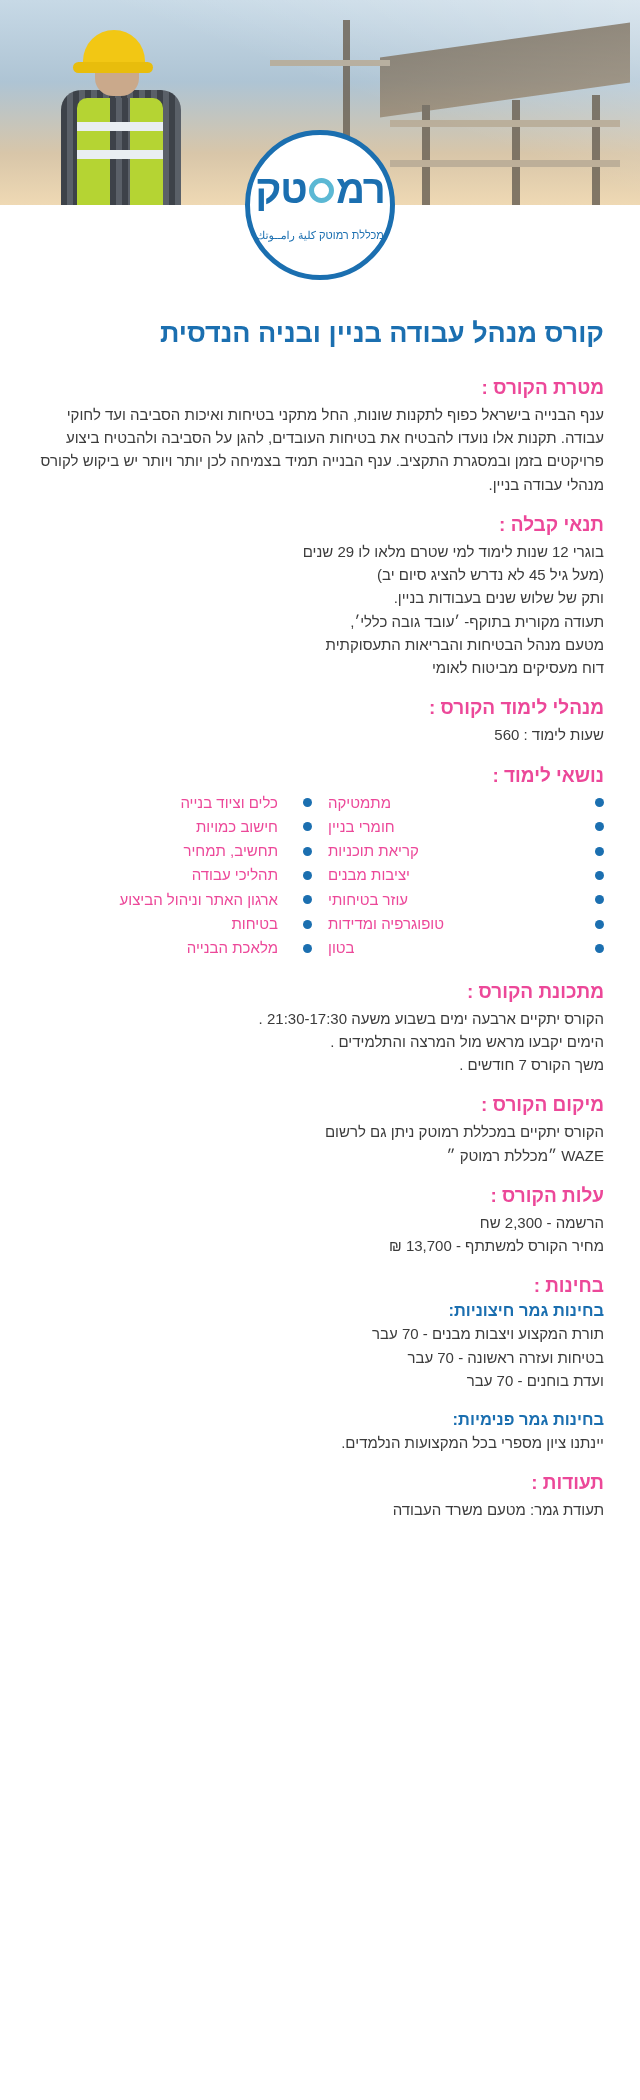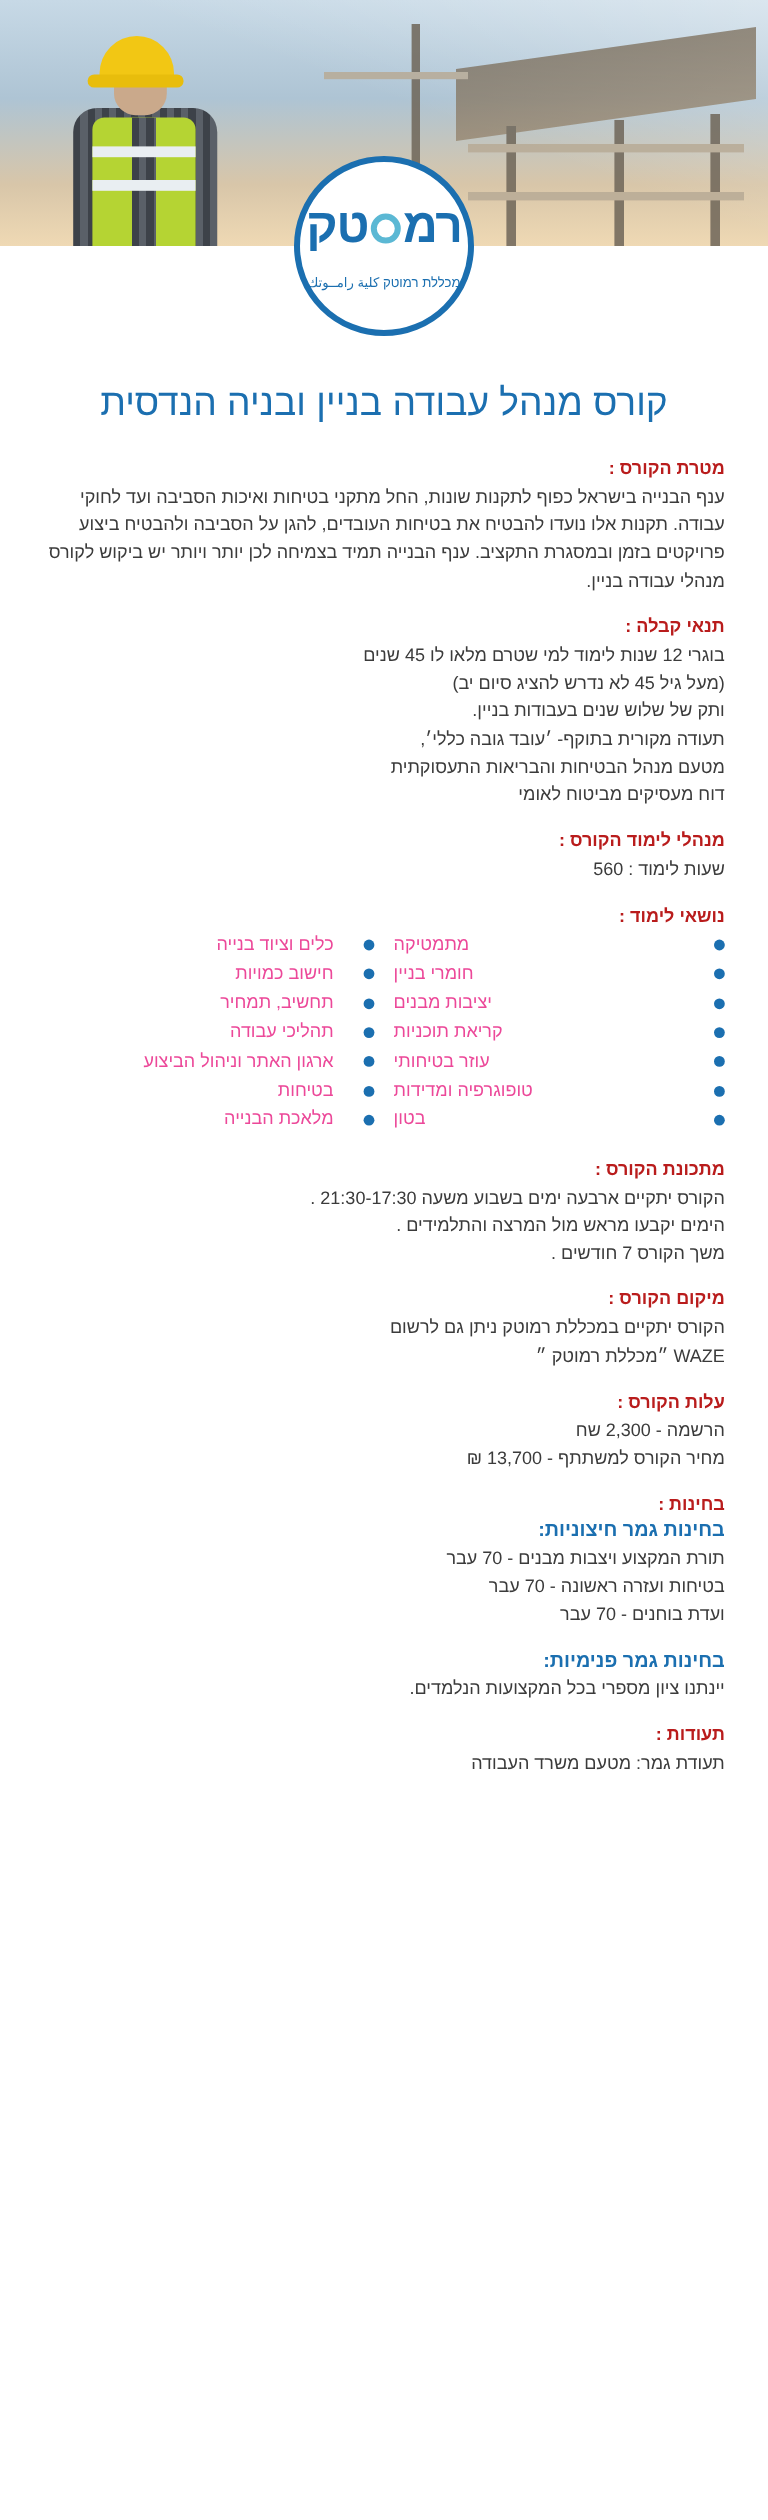--- a/index.html
+++ b/index.html
@@ -119,30 +119,29 @@
   }
 
   
   .page {
     padding: 112px 36px 40px 36px;
     direction: rtl;
     text-align: right;
   }
   h1.title {
     color: #1b6fb0;
-    font-size: 31px;
-    font-weight: normal;
+    font-size: 27px;
+    font-weight: bold;
     line-height: 1.25;
-    text-align: center;
     margin-bottom: 26px;
   }
   .sec-head {
-    color: #b91c1c;
+    color: #ec4899;
     font-weight: bold;
-    font-size: 15px;
+    font-size: 19px;
     margin-bottom: 4px;
   }
   .sec-body {
     color: #3b3b3b;
     font-size: 15px;
     line-height: 1.55;
     margin-bottom: 18px;
   }
   .sec-body p { margin: 0; }
 
@@ -217,21 +216,21 @@
 
 <div class="page">
 
   <h1 class="title">קורס מנהל עבודה בניין ובניה הנדסית</h1>
 
   <div class="sec-head">מטרת הקורס :</div>
   <div class="sec-body">ענף הבנייה בישראל כפוף לתקנות שונות, החל מתקני בטיחות ואיכות הסביבה ועד לחוקי עבודה. תקנות אלו נועדו להבטיח את בטיחות העובדים, להגן על הסביבה ולהבטיח ביצוע פרויקטים בזמן ובמסגרת התקציב. ענף הבנייה תמיד בצמיחה לכן יותר ויותר יש ביקוש לקורס מנהלי עבודה בניין.</div>
 
   <div class="sec-head">תנאי קבלה :</div>
   <div class="sec-body">
-    <p>בוגרי 12 שנות לימוד למי שטרם מלאו לו 45 שנים</p>
+    <p>בוגרי 12 שנות לימוד למי שטרם מלאו לו 29 שנים</p>
     <p>(מעל גיל 45 לא נדרש להציג סיום יב)</p>
     <p>ותק של שלוש שנים בעבודות בניין.</p>
     <p>תעודה מקורית בתוקף- ׳עובד גובה כללי׳,</p>
     <p>מטעם מנהל הבטיחות והבריאות התעסוקתית</p>
     <p>דוח מעסיקים מביטוח לאומי</p>
   </div>
 
   <div class="sec-head">מנהלי לימוד הקורס :</div>
   <div class="sec-body">שעות לימוד : 560</div>
 
@@ -241,25 +240,25 @@
       <li>
           <span class="bullet"></span>
           <span>מתמטיקה</span>
         </li>
       <li>
           <span class="bullet"></span>
           <span>חומרי בניין</span>
         </li>
       <li>
           <span class="bullet"></span>
+          <span>קריאת תוכניות</span>
+        </li>
+      <li>
+          <span class="bullet"></span>
           <span>יציבות מבנים</span>
-        </li>
-      <li>
-          <span class="bullet"></span>
-          <span>קריאת תוכניות</span>
         </li>
       <li>
           <span class="bullet"></span>
           <span>עוזר בטיחותי</span>
         </li>
       <li>
           <span class="bullet"></span>
           <span>טופוגרפיה ומדידות</span>
         </li>
       <li>

